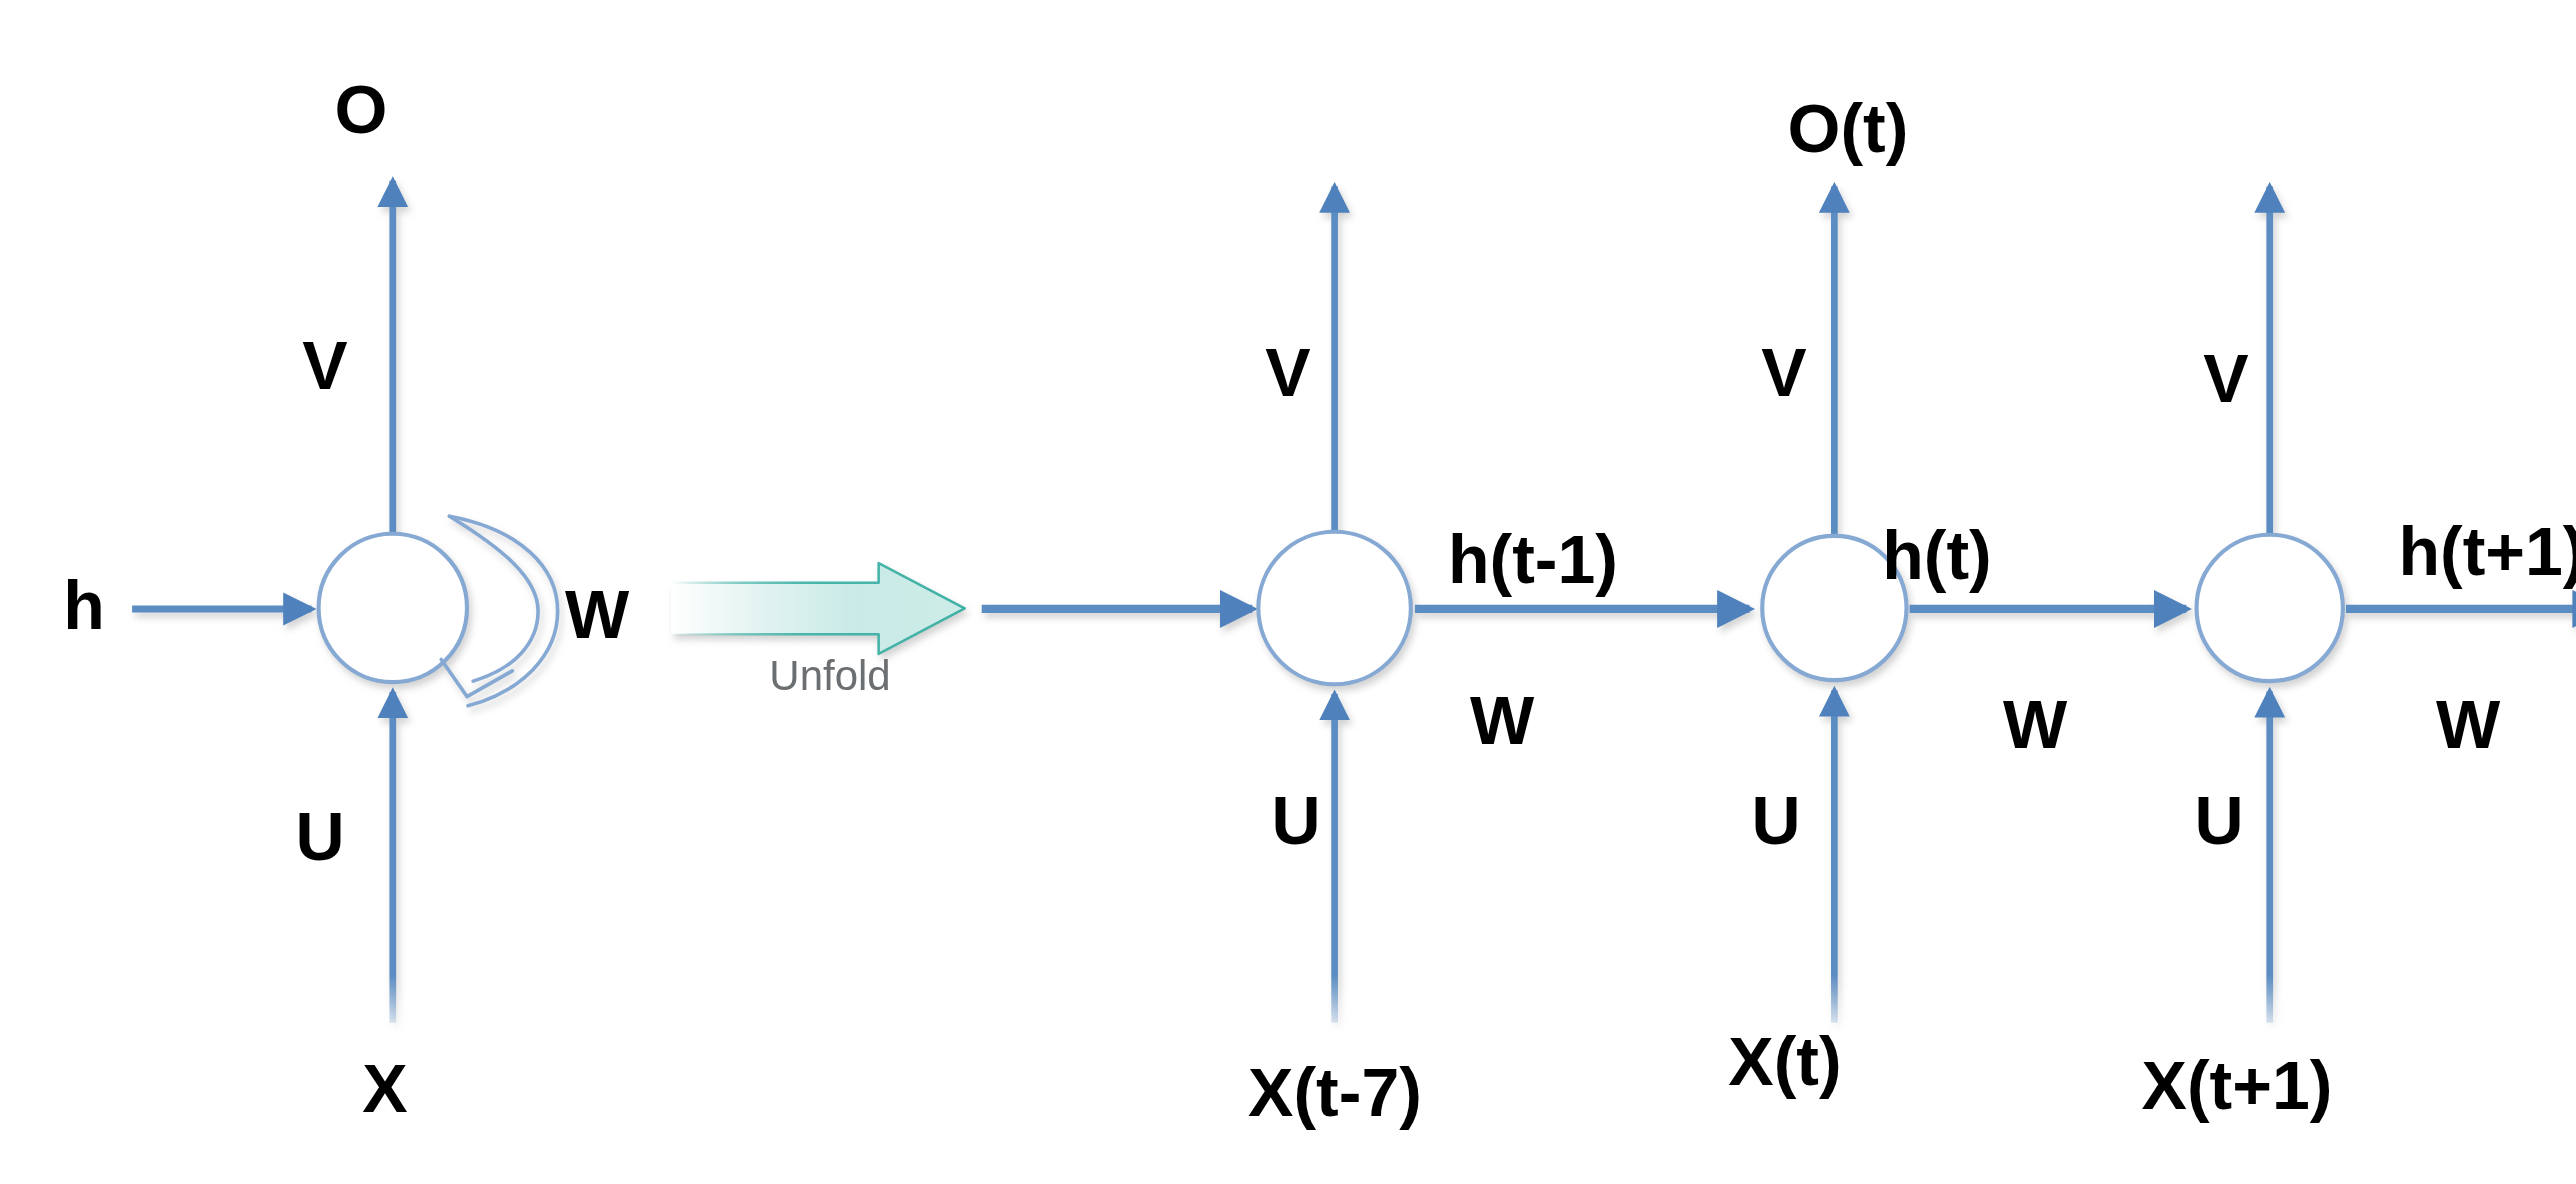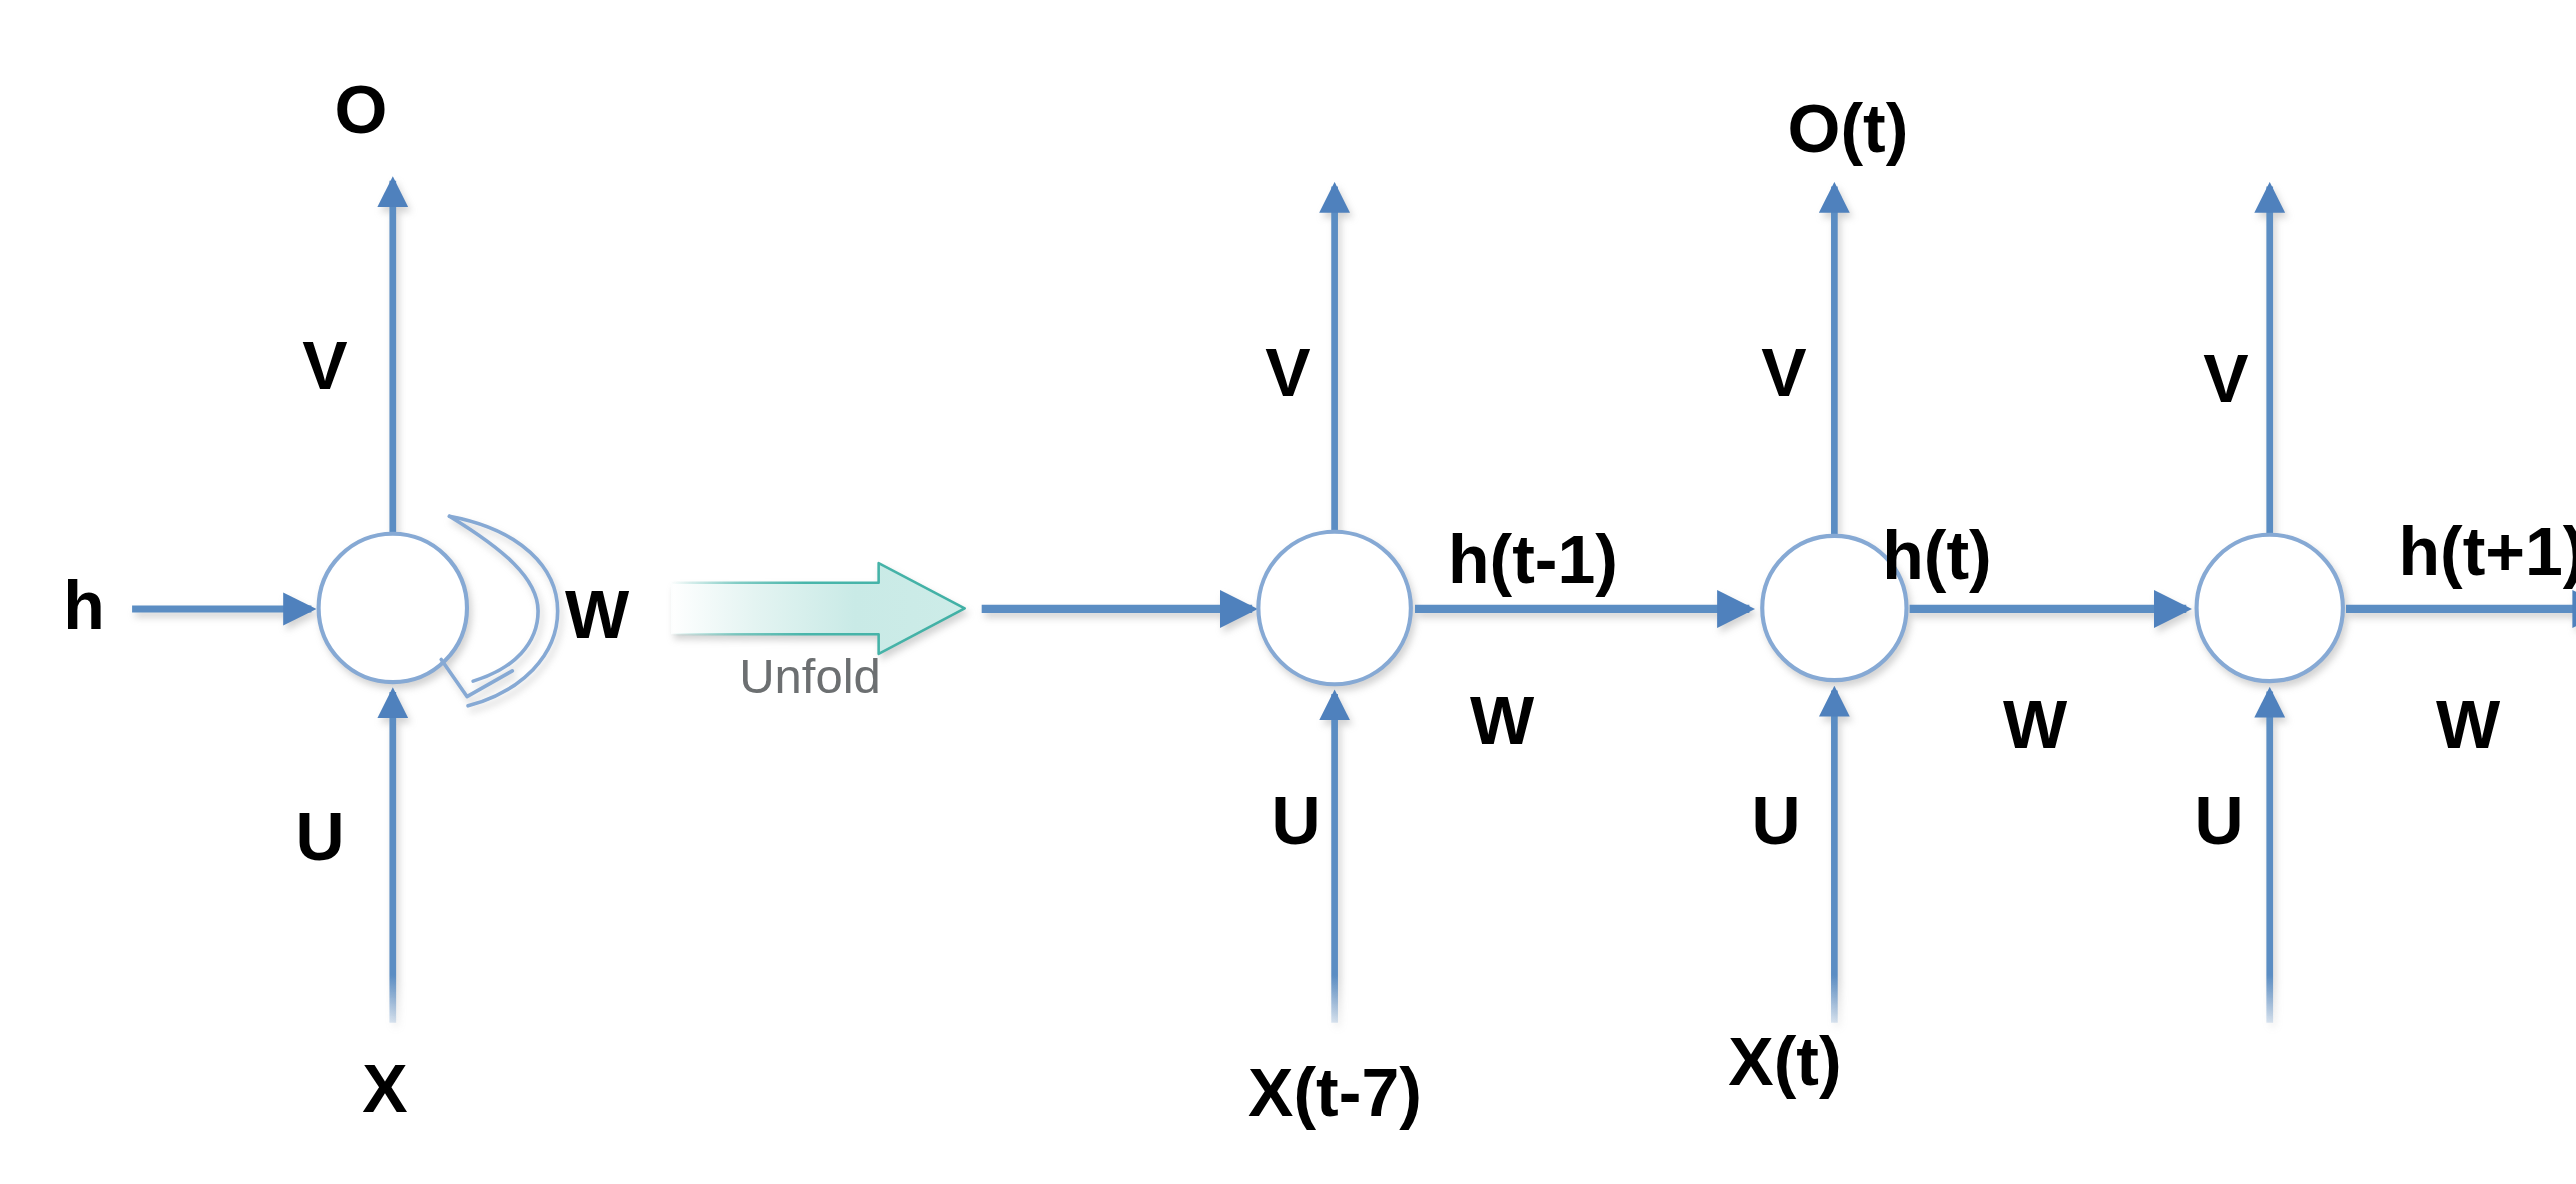--- a/index.html
+++ b/index.html
@@ -19,22 +19,23 @@
     transform:translate(-50%,-50%);
     font-weight:bold;
     font-size:68px;
     color:#000000;
     white-space:nowrap;
     line-height:1;
     letter-spacing:0;
   }
   .lbl-unfold{
     font-weight:normal;
-    font-size:49px;
+    font-size:42px;
     color:#6c6f71;
+    margin-left:20px;
   }
 </style>
 </head>
 <body>
 
 <div class="stage">
 
   <svg class="shapes" viewBox="0 0 5133 2300">
     <defs>
       <marker id="ah" viewBox="0 0 10 10" refX="8.5" refY="5" markerWidth="4.6" markerHeight="4.6" orient="auto">
@@ -116,15 +117,16 @@
   <div class="lbl" style="left:1784px;top:372px">V</div>
   <div class="lbl" style="left:1937px;top:555px">h(t)</div>
   <div class="lbl" style="left:2035px;top:724px">W</div>
   <div class="lbl" style="left:1776px;top:820px">U</div>
   <div class="lbl" style="left:1785px;top:1061px">X(t)</div>
 
   <div class="lbl" style="left:2226px;top:378px">V</div>
   <div class="lbl" style="left:2492px;top:551px">h(t+1)</div>
   <div class="lbl" style="left:2468px;top:724px">W</div>
   <div class="lbl" style="left:2219px;top:820px">U</div>
+  <div class="lbl" style="left:2237px;top:1085px">X(t+1)</div>
 
 </div>
 
 
 </body></html>

